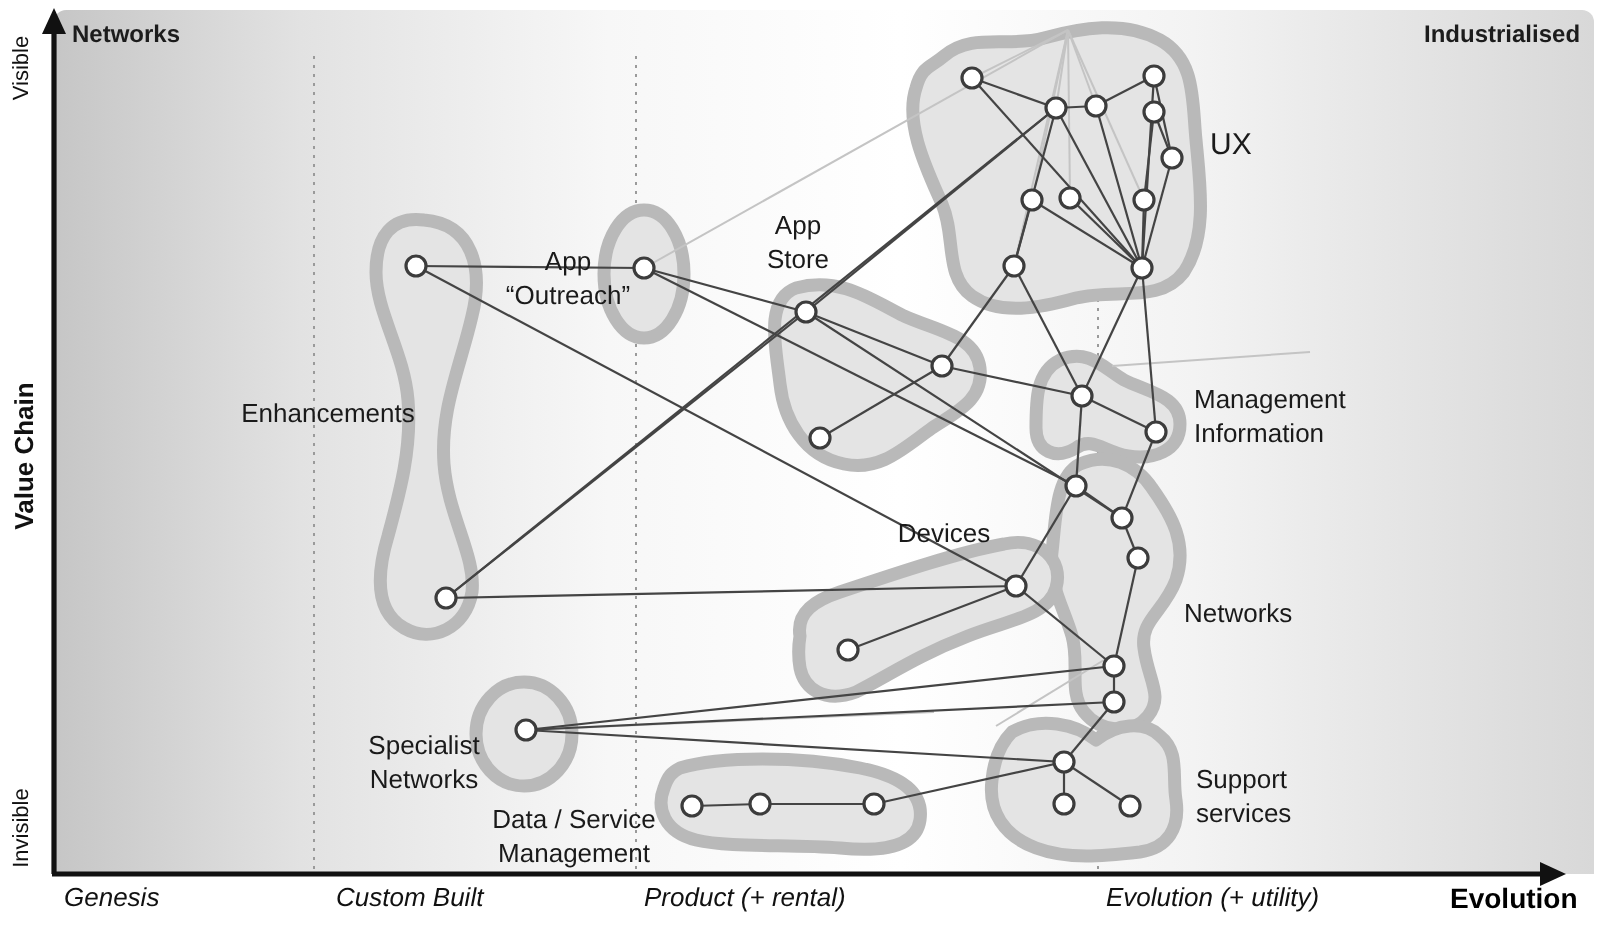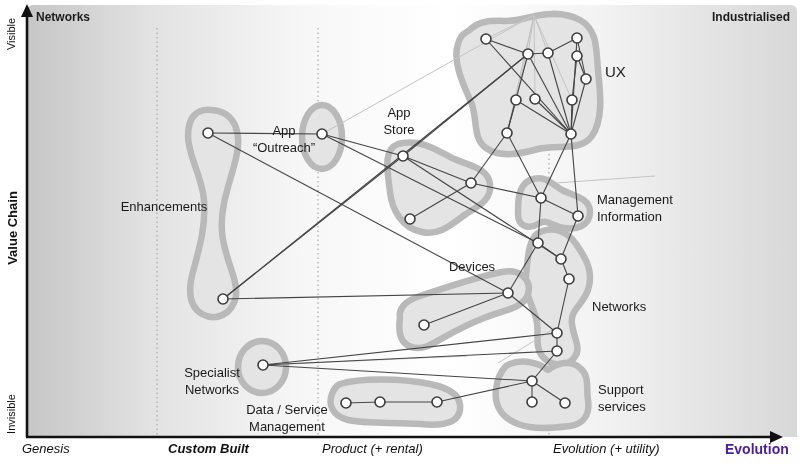--- a/index.html
+++ b/index.html
@@ -9,22 +9,22 @@
     border-radius:6px 6px 0 0;}
   svg.map{position:absolute;left:0;top:0;}
   .corner-label{position:absolute;font-size:12px;font-weight:bold;color:#1c1c1c;}
   #lbl-uncharted{left:36px;top:10px;}
   #lbl-industrialised{left:712px;top:10px;}
   .vlabel{position:absolute;white-space:nowrap;transform:translate(-50%,-50%) rotate(-90deg);color:#111;}
   #lbl-visible{left:11px;top:34px;font-size:11px;}
   #lbl-valuechain{left:12px;top:228px;font-size:13px;font-weight:bold;}
   #lbl-invisible{left:11px;top:414px;font-size:11px;}
   .xstage{position:absolute;top:441px;font-size:13px;font-style:italic;color:#111;}
-  #xs-0{left:22px;} #xs-1{left:168px;font-weight:bold;} #xs-2{left:322px;text-align:right;} #xs-3{left:553px;}
-  #lbl-evolution{position:absolute;left:725px;top:441px;font-size:14px;font-weight:bold;color:#4c1d95;}
+  #xs-0{left:32px;} #xs-1{left:168px;} #xs-2{left:322px;text-align:right;} #xs-3{left:553px;}
+  #lbl-evolution{position:absolute;left:725px;top:441px;font-size:14px;font-weight:bold;color:#000000;}
 </style>
 </head>
 <body>
 
 <div class="stage">
   <div class="plot-bg"></div>
 
   <svg class="map" width="800" height="466" id="map-svg">
       <line x1="157" y1="28" x2="157" y2="436" stroke="#9a9a9a" stroke-width="1" stroke-dasharray="1.5 3"></line>
       <line x1="318" y1="28" x2="318" y2="436" stroke="#9a9a9a" stroke-width="1" stroke-dasharray="1.5 3"></line>

